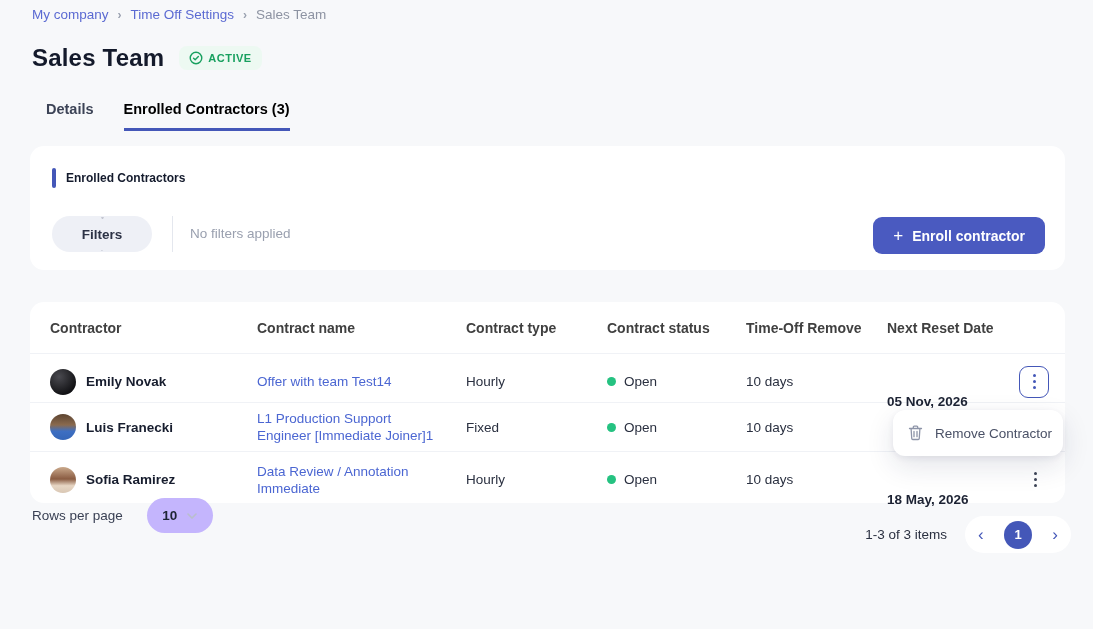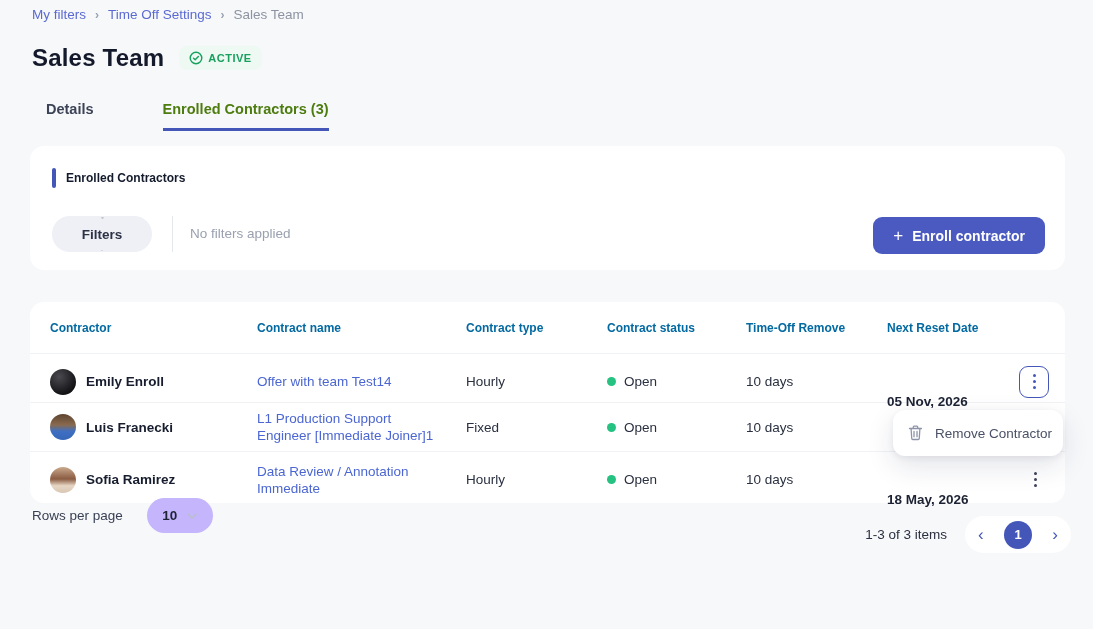--- a/index.html
+++ b/index.html
@@ -14,42 +14,42 @@
   .bc-sep { color:#9aa1b0; font-size:12px; font-weight:700; }
   .bc-current { color:#8d93a2; }
   
   .title-row { position:absolute; top:44px; left:32px; display:flex; align-items:center; gap:15px; }
   .page-title { font-size:24px; font-weight:800; color:#141a2b; margin:0; letter-spacing:.2px; }
   .badge { display:flex; align-items:center; gap:5px; background:#edf9f2; color:#18a05f;
            font-size:11px; font-weight:700; padding:5px 10px; border-radius:8px; letter-spacing:.5px; }
   
   .tabs { position:absolute; top:101px; left:46px; display:flex; gap:30px; font-size:14.5px; }
   .tab { padding-bottom:11px; color:#3c4356; font-weight:600; cursor:pointer; border-bottom:3px solid transparent; }
-  .tab.active { color:#4d7c0f; border-bottom-color:#4457b8;margin-left:39px; }
+  .tab.active { color:#000000; border-bottom-color:#4457b8; }
   
   .card { position:absolute; left:30px; width:1035px; background:#fff; border-radius:14px; }
   .card.panel { top:146px; height:124px; }
   .card.tablecard { top:302px; height:201px; }
   
   .section-title { position:absolute; left:22px; top:22px; display:flex; gap:10px; align-items:center; }
   .section-bar { width:4px; height:20px; background:#4457b8; border-radius:2px; }
   .section-title-text { font-size:12px; font-weight:800; color:#131a2c; }
   .filters-btn { position:absolute; left:22px; top:70px; height:36px; width:100px; background:#eef0f6;
                  border:none; border-radius:18px; display:flex; align-items:center; justify-content:center;
                  gap:8px; font-size:13.5px; font-weight:600; color:#2c3245; cursor:pointer; font-family:inherit;flex-direction:column; }
   .vdivider { position:absolute; left:142px; top:70px; width:1px; height:36px; background:#e4e7ee; }
   .no-filters { position:absolute; left:160px; top:80px; font-size:13.5px; color:#9aa0af; }
   .enroll-btn { position:absolute; right:20px; top:71px; height:37px; padding:0 20px; background:#4a5ac0;
                 color:#fff; border:none; border-radius:9px; font-size:14px; font-weight:700;
                 display:flex; align-items:center; gap:9px; cursor:pointer; font-family:inherit; }
   .plus { font-size:17px; font-weight:400; line-height:1; }
   
   .thead, .trow { display:grid; grid-template-columns:207px 209px 141px 139px 141px 130px 1fr;
                   padding:0 16px 0 20px; align-items:center; }
-  .thead { height:52px; font-size:12px; font-weight:700; color:#0369a1; border-bottom:1px solid #f0f2f6; }
+  .thead { height:52px; font-size:14px; font-weight:700; color:#404040; border-bottom:1px solid #f0f2f6; }
   .trow { height:49px; border-bottom:1px solid #f0f2f6; font-size:13.5px; color:#2a3040; }
   .trow:last-child { border-bottom:none; }
   .contractor-cell { display:flex; align-items:center; gap:10px; font-weight:700; color:#171d2e; }
   .avatar { width:26px; height:26px; border-radius:50%; flex:none; }
   .av1 { background:radial-gradient(circle at 35% 30%, #4a4a50, #121215 72%); }
   .av2 { background:linear-gradient(180deg,#5d4430 0%,#8a6a4e 42%,#3e6fc2 66%,#3566b8 100%); }
   .av3 { background:linear-gradient(180deg,#caa98c 0%,#8a5c42 46%,#e7d6c4 72%,#d9c7b4 100%); }
   .link { color:#4b66d2; cursor:pointer; line-height:17px; display:inline-block; max-width:192px; }
   .status-cell { display:flex; align-items:center; gap:8px; }
   .dot { width:9px; height:9px; border-radius:50%; background:#25c281; }
@@ -78,21 +78,21 @@
   .page-chevron { color:#4457b8; font-size:17px; cursor:pointer; background:none; border:none;
                   line-height:1; padding:0; font-family:inherit; }
   .page-current { width:28px; height:28px; border-radius:50%; background:#4457b8; color:#fff; border:none;
                   display:flex; align-items:center; justify-content:center; font-size:13px; font-weight:600;
                   cursor:pointer; font-family:inherit; }
 </style>
 </head>
 <body>
 
 <nav class="breadcrumb">
-  <span class="bc-link">My filters</span>
+  <span class="bc-link">My company</span>
   <span class="bc-sep">›</span>
   <span class="bc-link">Time Off Settings</span>
   <span class="bc-sep">›</span>
   <span class="bc-current">Sales Team</span>
 </nav>
 
 <div class="title-row">
   <h1 class="page-title">Sales Team</h1>
   <span class="badge">
     <svg width="14" height="14" viewBox="0 0 16 16">
@@ -137,21 +137,21 @@
     <span>Contract type</span>
     <span>Contract status</span>
     <span>Time-Off Remove</span>
     <span>Next Reset Date</span>
     <span></span>
   </div>
 
   <div class="trow">
     <div class="contractor-cell">
       <span class="avatar av1"></span>
-      <span>Emily Enroll</span>
+      <span>Emily Novak</span>
     </div>
     <span class="link">Offer with team Test14</span>
     <span>Hourly</span>
     <span class="status-cell">
       <span class="dot"></span>
       <span>Open</span>
     </span>
     <span>10 days</span>
     <span class="date">05 Nov, 2026</span>
     <span class="actions-cell">

